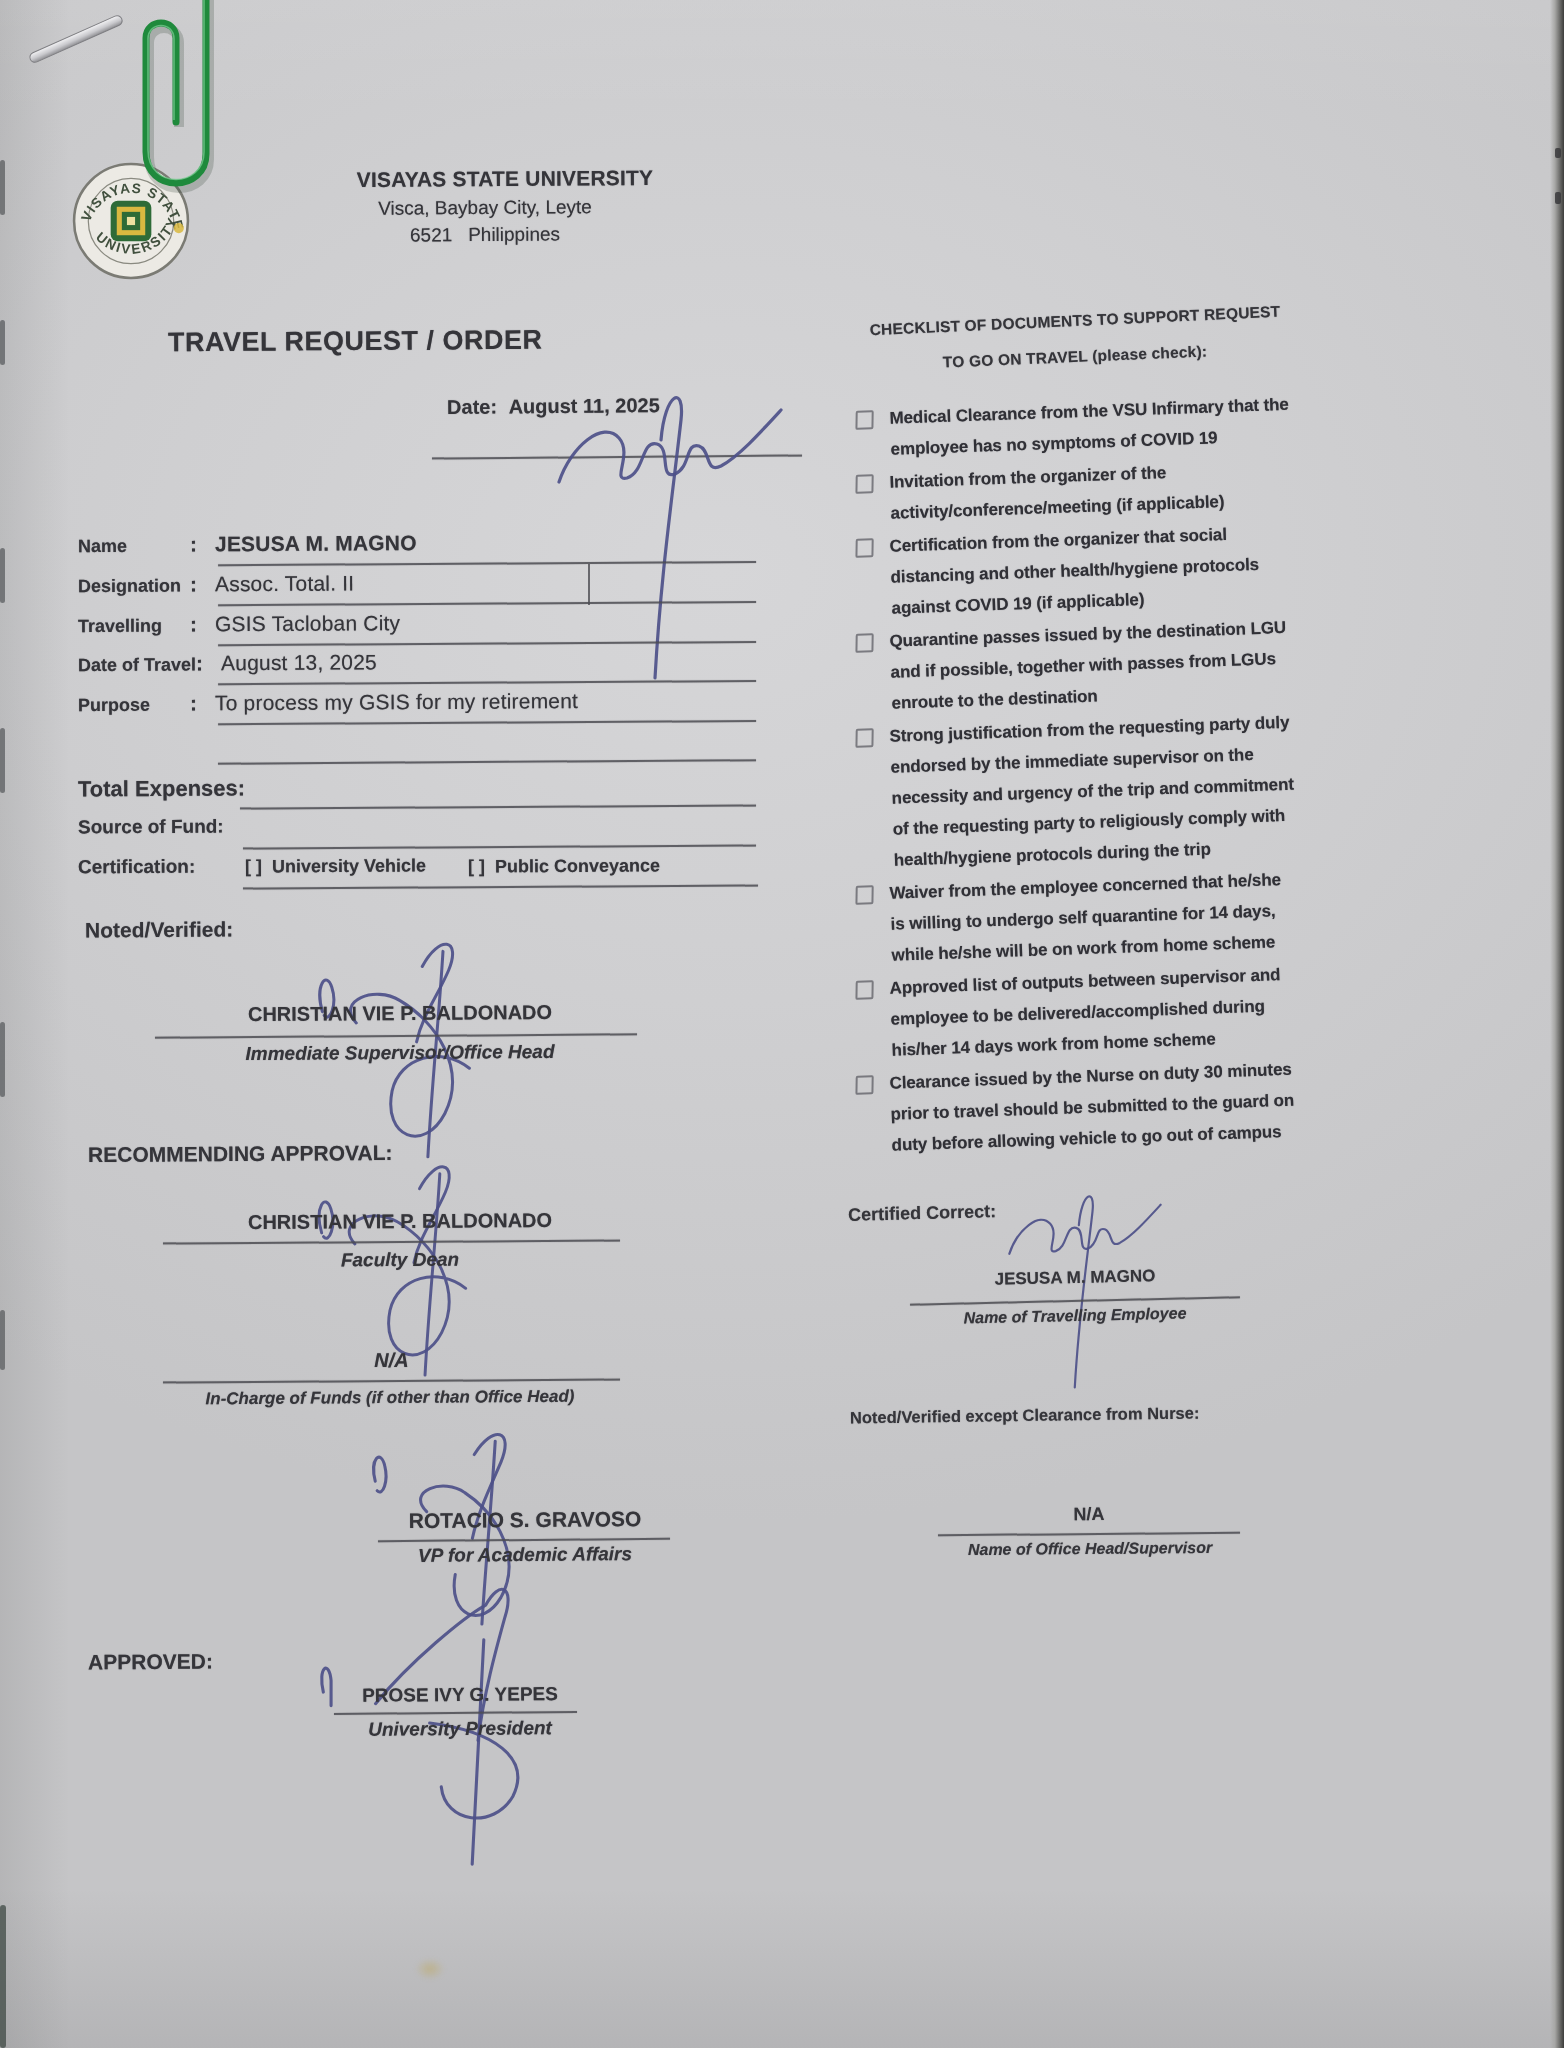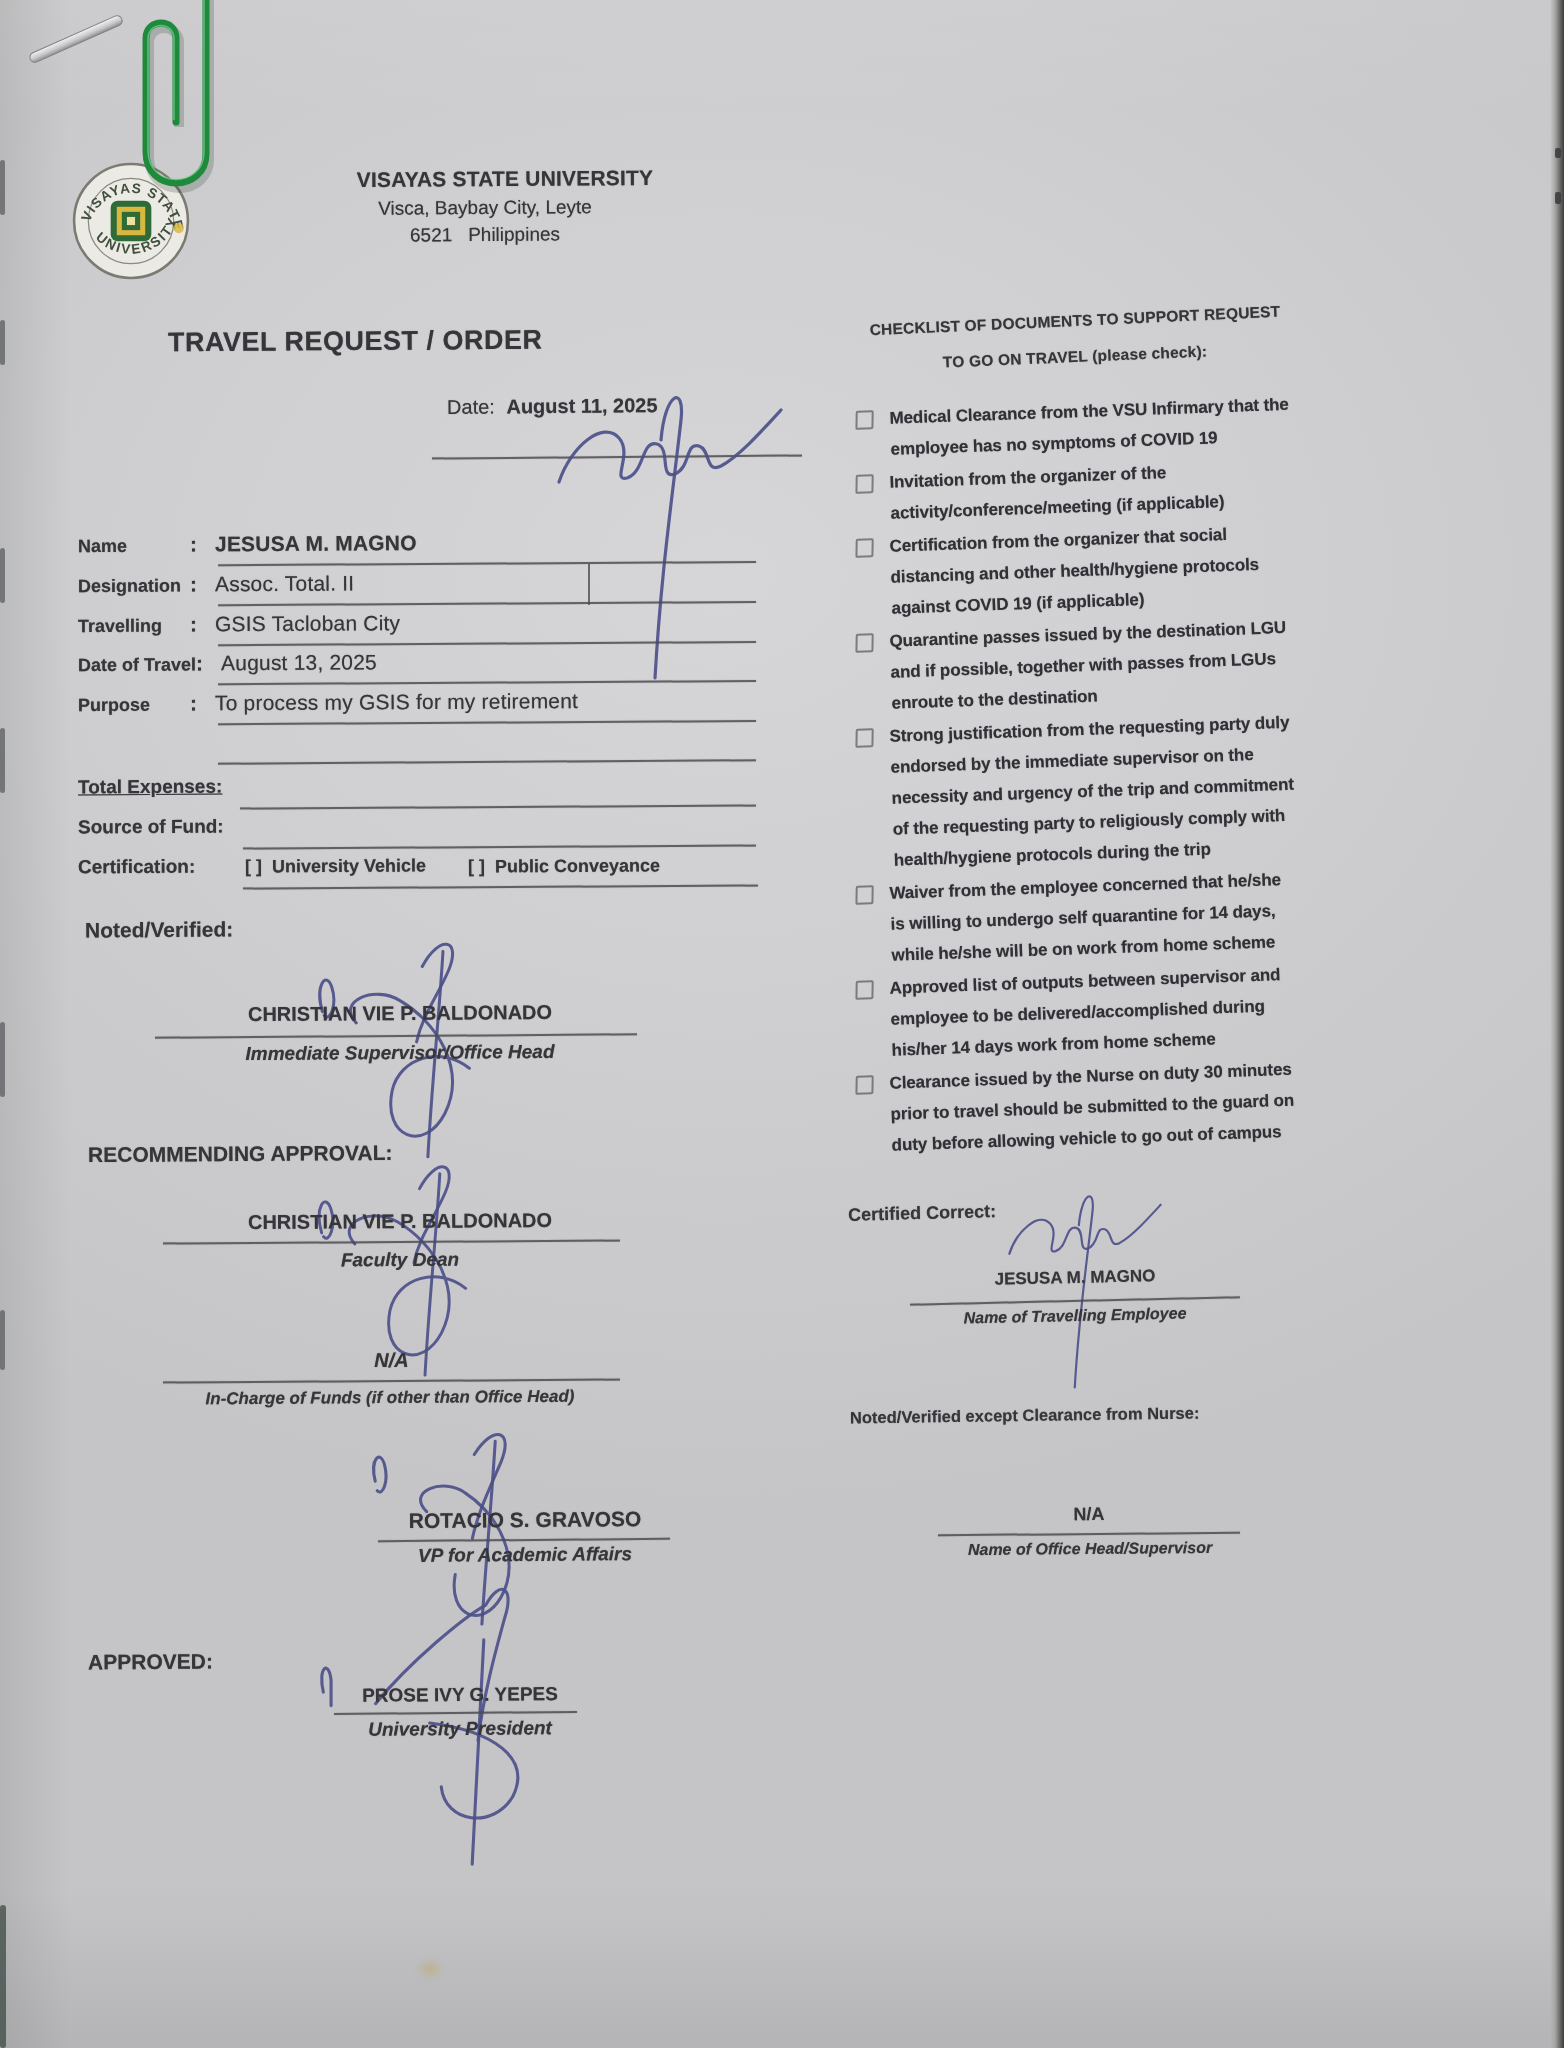--- a/index.html
+++ b/index.html
@@ -7,21 +7,21 @@
     background:radial-gradient(ellipse 1250px 950px at 46% 28%, #d6d6d8 0%, #cfcfd1 45%, #c5c5c7 100%);
     font-family:"Liberation Sans", sans-serif;color:#35353a;}
   #photo::before{content:"";position:absolute;inset:0;pointer-events:none;
     background:linear-gradient(90deg, rgba(40,42,40,.10), rgba(40,42,40,0) 70px),
                linear-gradient(0deg, rgba(60,60,62,.12), rgba(60,60,62,0) 160px),
                linear-gradient(180deg, rgba(255,255,255,.06), rgba(255,255,255,0) 120px);}
   .t{text-shadow:0 0 1px rgba(55,55,62,.55);}
   .abs{position:absolute;}
   .ctr{text-align:center;}
   .b{font-weight:700;}
-  .sb{font-weight:400;}
+  .sb{font-weight:700;}
   .bi{font-weight:700;font-style:italic;}
   .rule{position:absolute;height:0;border-bottom:2px solid #4c4c52;box-shadow:0 0 1px rgba(40,40,45,.5);opacity:.85;}
   .vline{position:absolute;width:2px;background:#4c4c52;opacity:.8;}
   
   .uni{font-size:21px;letter-spacing:.2px;}
   .addr{font-size:19px;}
   .title{font-size:27px;letter-spacing:.5px;}
   
   .field-row{position:absolute;left:78px;width:700px;height:40px;font-size:21px;transform:rotate(-.35deg);}
   .f-label{display:inline-block;min-width:112px;font-weight:700;font-size:18px;}
@@ -98,21 +98,21 @@
       <div class="field-row t" style="top: 531px;"><span class="f-label">Name</span><span class="f-colon">:</span><span class="f-value vb">JESUSA M. MAGNO</span><div class="f-line"></div></div>
       <div class="field-row t" style="top: 571px;"><span class="f-label">Designation</span><span class="f-colon">:</span><span class="f-value">Assoc. Total. II</span><div class="f-line"></div></div>
       <div class="field-row t" style="top: 611px;"><span class="f-label">Travelling</span><span class="f-colon">:</span><span class="f-value">GSIS Tacloban City</span><div class="f-line"></div></div>
       <div class="field-row t" style="top: 650px;"><span class="f-label">Date of Travel</span><span class="f-colon">:</span><span class="f-value">August 13, 2025</span><div class="f-line"></div></div>
       <div class="field-row t" style="top: 690px;"><span class="f-label">Purpose</span><span class="f-colon">:</span><span class="f-value">To process my GSIS for my retirement</span><div class="f-line"></div></div>
     </div>
 
   <div class="vline" style="left:588px;top:564px;height:41px;"></div>
   <div class="rule" style="left:218px;top:761px;width:538px;transform:rotate(-.35deg);"></div>
 
-  <div class="abs t b" style="left:78px;top:776px;font-size:19px;transform:rotate(-.35deg);text-decoration:underline;">Total Expenses:</div>
+  <div class="abs t b" style="left:78px;top:776px;font-size:22px;transform:rotate(-.35deg);">Total Expenses:</div>
   <div class="rule" style="left:240px;top:806px;width:516px;transform:rotate(-.35deg);"></div>
 
   <div class="abs t b" style="left:78px;top:816px;font-size:19px;transform:rotate(-.35deg);">Source of Fund:</div>
   <div class="rule" style="left:243px;top:846px;width:513px;transform:rotate(-.35deg);"></div>
 
   <div class="abs t b" style="left:78px;top:856px;font-size:19px;transform:rotate(-.35deg);">Certification:</div>
   <div class="abs t b" style="left:245px;top:856px;font-size:18px;white-space:pre;transform:rotate(-.35deg);">[ ]  University Vehicle</div>
   <div class="abs t b" style="left:468px;top:856px;font-size:18px;white-space:pre;transform:rotate(-.35deg);">[ ]  Public Conveyance</div>
   <div class="rule" style="left:243px;top:886px;width:515px;transform:rotate(-.35deg);"></div>
 

